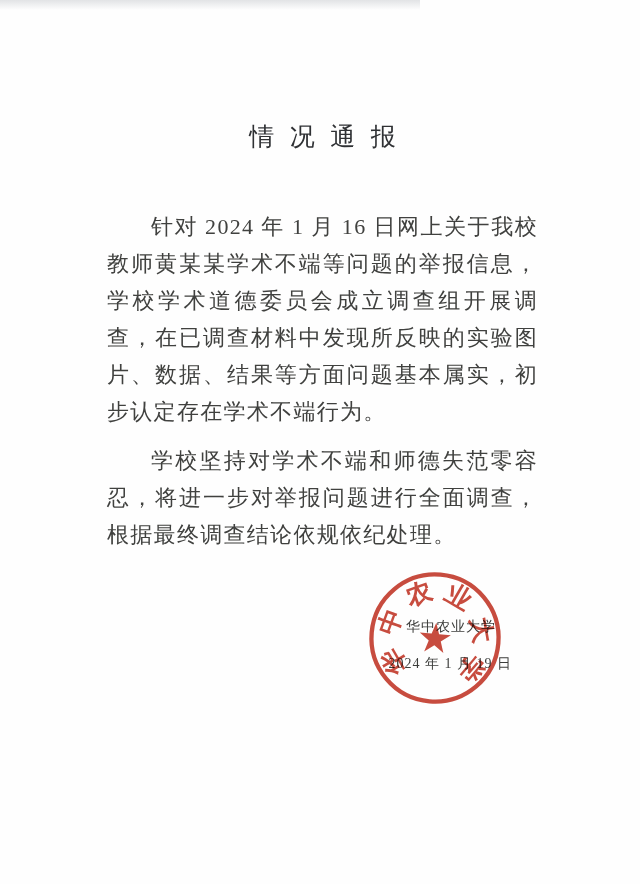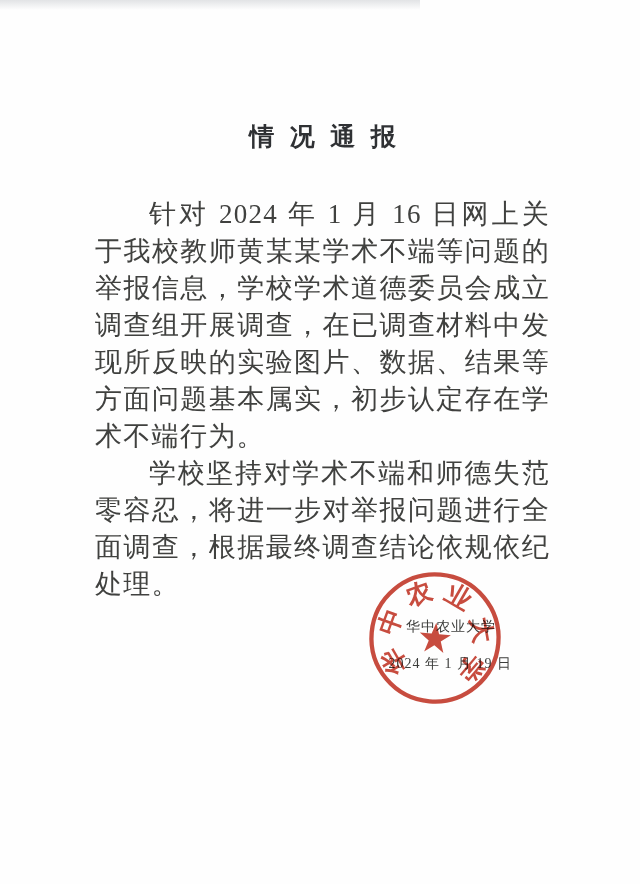--- a/index.html
+++ b/index.html
@@ -25,35 +25,35 @@
     pointer-events: none;
   }
   .notice-title {
     position: absolute;
     top: 120px;
     left: 95px;
     width: 455px;
     margin: 0;
     text-align: center;
     font-size: 25px;
-    font-weight: bold;
+    font-weight: normal;
     color: #2f3134;
     letter-spacing: 0.62em;
     text-indent: 0.62em; 
     white-space: nowrap;
   }
   .body-text {
     position: absolute;
     top: 196px;
     left: 95px;
     width: 455px;
   }
   .body-text p {
-    margin: 0;
-    font-size: 27px;
+    margin: 12px;
+    font-size: 22px;
     line-height: 37px;
     letter-spacing: 1.3px;
     color: #40413f;
     text-align: justify;
     text-justify: inter-ideograph;
     text-indent: 2em;
   }
   .sig-block {
     position: absolute;
     top: 608px;

